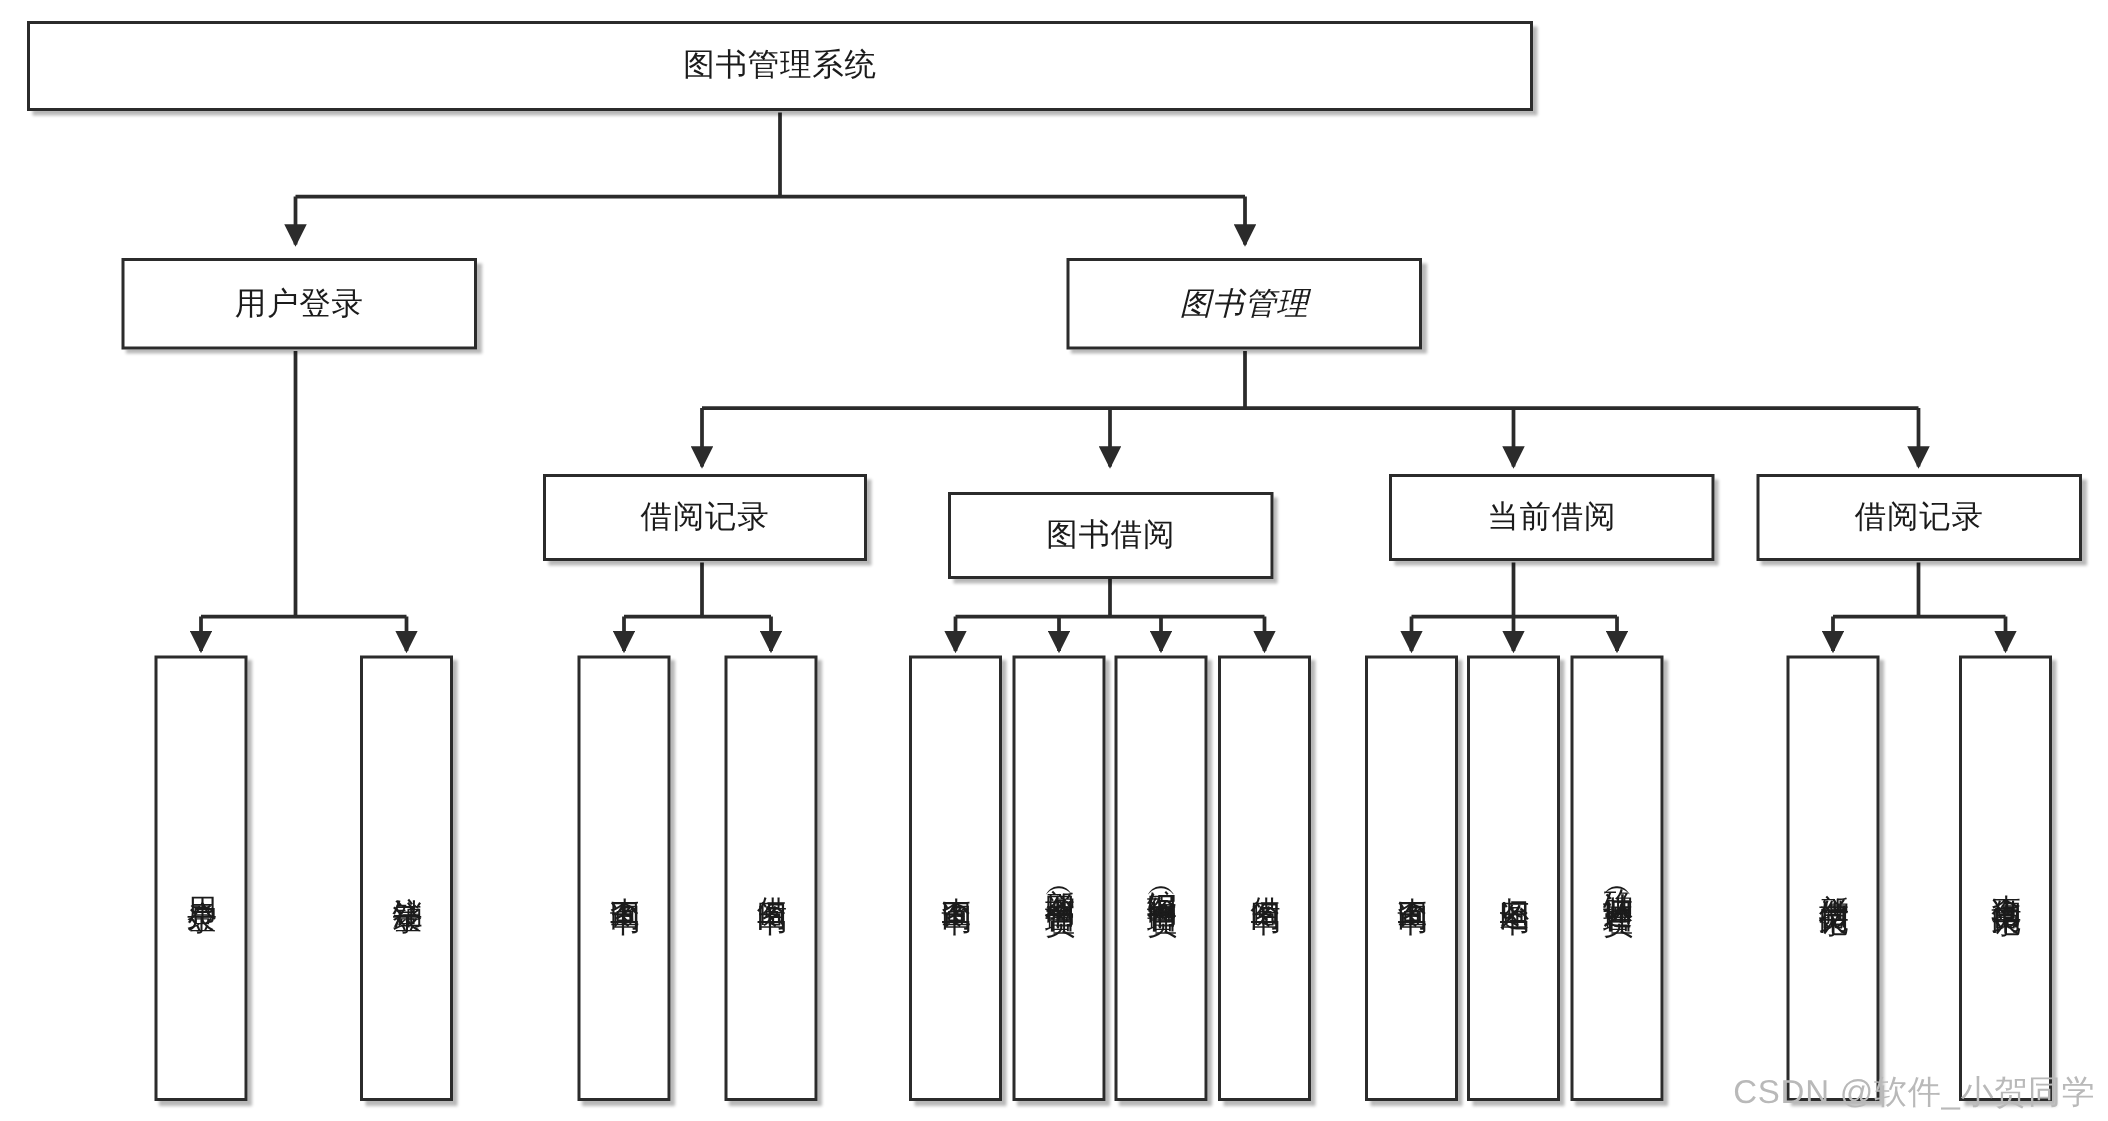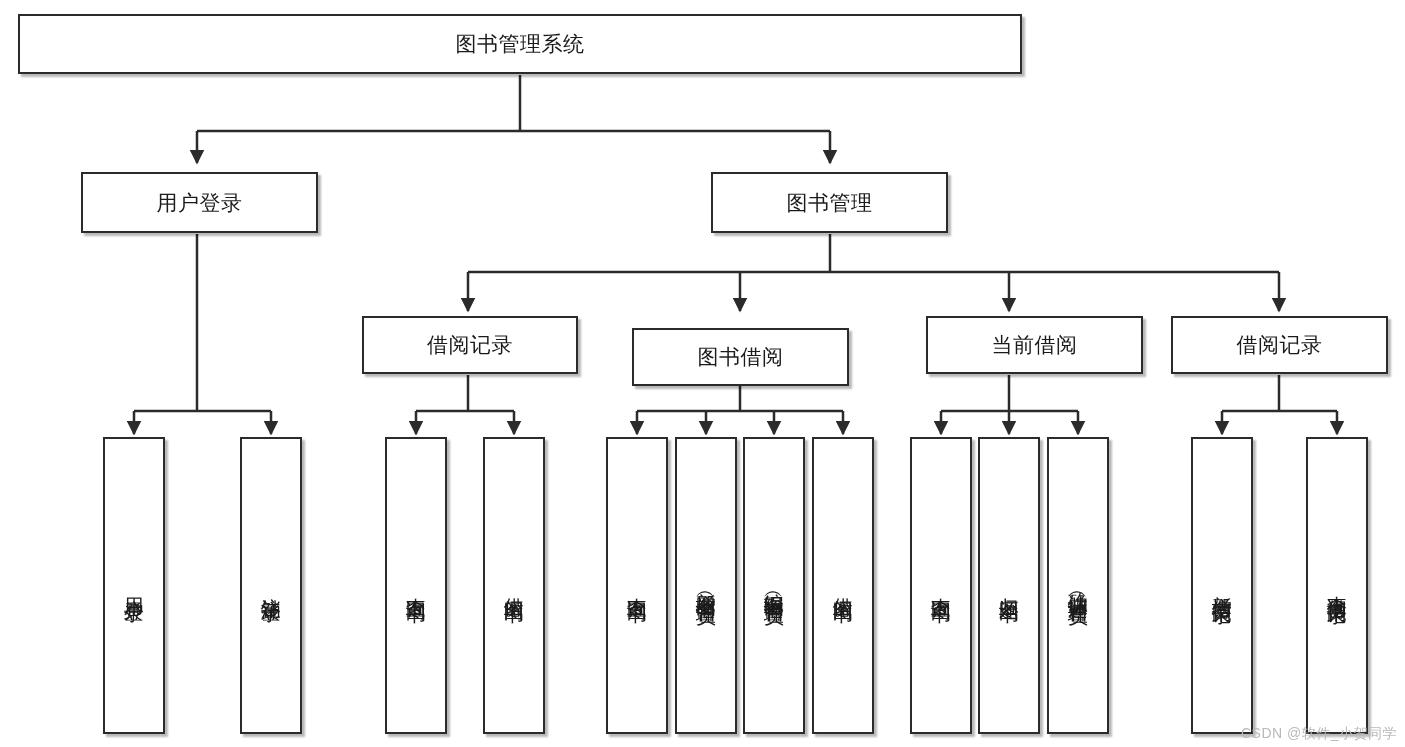--- a/index.html
+++ b/index.html
@@ -57,21 +57,21 @@
     font-size: 20px;
     line-height: 1.42;
     letter-spacing: 2px;
     white-space: normal;
     max-height: 100%;
   }
   .watermark {
     position: absolute;
     right: 8px;
     bottom: 4px;
-    font-size: 14px;
+    font-size: 22px;
     color: #b9b9b9;
     letter-spacing: 0.5px;
     z-index: 6;
     white-space: nowrap;
     font-family: "Liberation Sans", "DejaVu Sans", sans-serif;
   }
 </style>
 </head>
 <body>
 
@@ -128,21 +128,21 @@
     </g>
   </svg>
 
   <div class="node root" style="left:18px; top:14px; width:1004px; height:60px;">
     <span class="node-label">图书管理系统</span>
   </div>
 
   <div class="node" style="left:81px; top:172px; width:237px; height:61px;">
     <span class="node-label">用户登录</span>
   </div>
-  <div class="node" style="left:711px; top:172px; width:237px; height:61px;">
+  <div class="node" style="left:711px; top:172px; width:237px; height:61px;font-style:italic;">
     <span class="node-label">图书管理</span>
   </div>
 
   <div class="node" style="left:362px; top:316px; width:216px; height:58px;">
     <span class="node-label">借阅记录</span>
   </div>
   <div class="node" style="left:632px; top:328px; width:217px; height:58px;text-align:right;">
     <span class="node-label">图书借阅</span>
   </div>
   <div class="node" style="left:926px; top:316px; width:217px; height:58px;">

